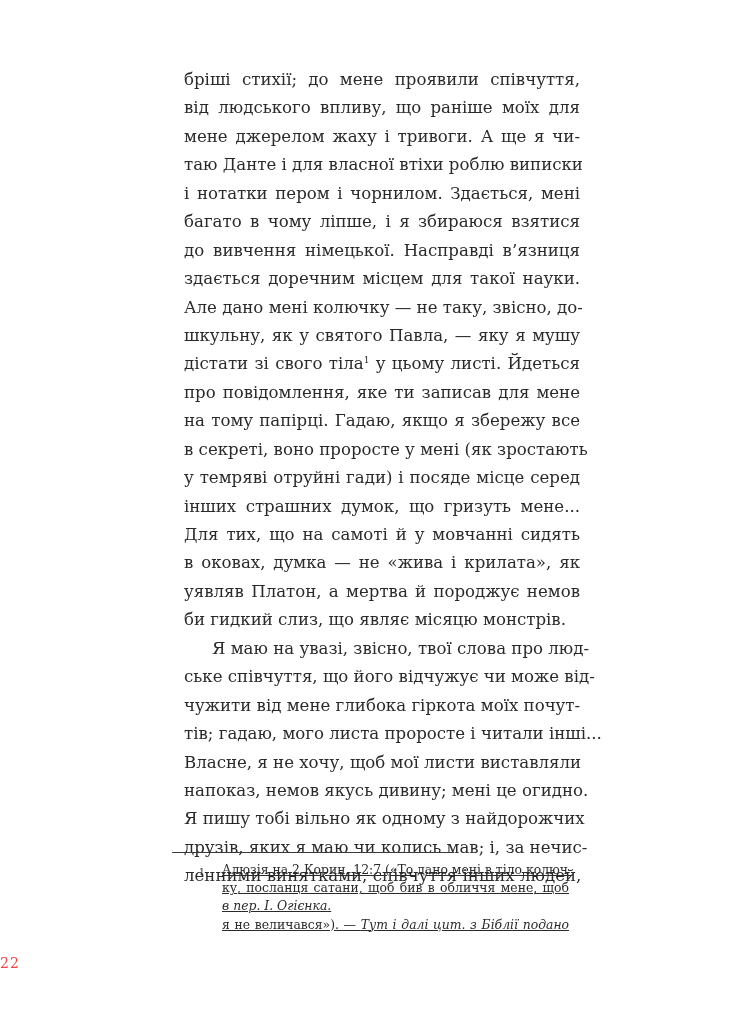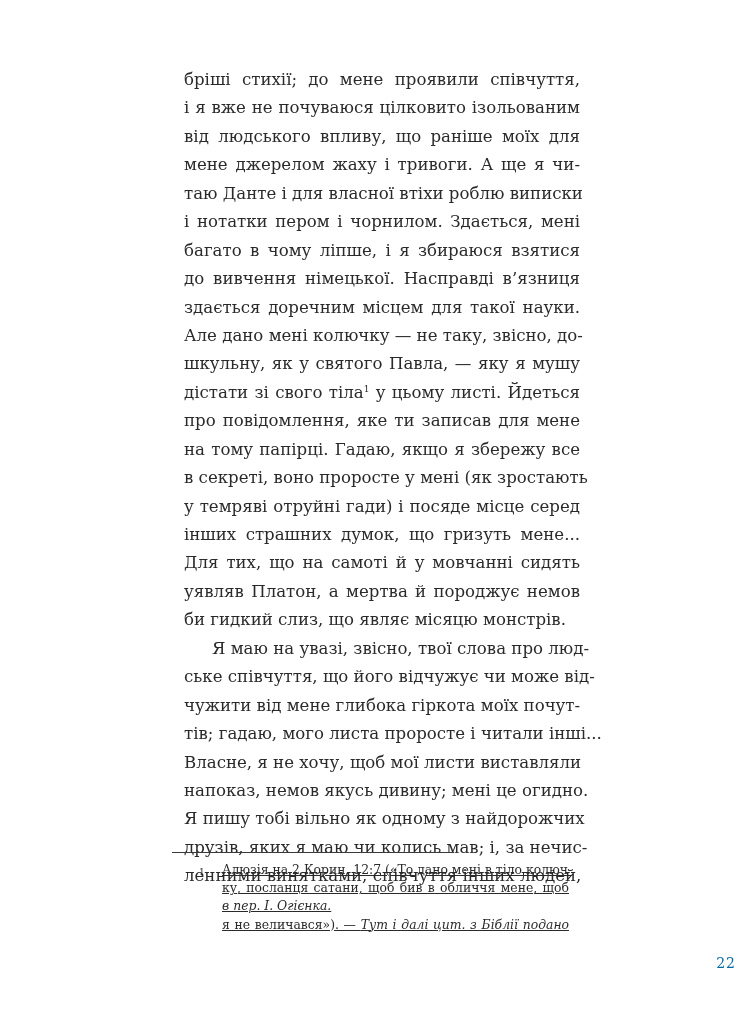--- a/index.html
+++ b/index.html
@@ -84,51 +84,51 @@
       text-align-last: justify;
       text-decoration: underline;
     }
     .fn-line.last { text-align-last: left; }
     .fn-line em { font-style: italic; }
     .page-number {
       position: absolute;
       left: 0;
       width: 736px;
       top: 955px;
-      text-align: right;
+      text-align: left;
       font-size: 14px;
       letter-spacing: 1px;
-      color: #0369a1;
+      color: #ef4444;
     }
   </style>
 </head>
 <body>
 
 <div class="page">
 
   <div class="body-text">
 
     <span class="line">бріші стихії; до мене проявили співчуття,</span>
-    <span class="line">і я вже не почуваюся цілковито ізольованим</span>
     <span class="line">від людського впливу, що раніше моїх для</span>
     <span class="line">мене джерелом жаху і тривоги. А ще я чи-</span>
     <span class="line">таю Данте і для власної втіхи роблю виписки</span>
     <span class="line">і нотатки пером і чорнилом. Здається, мені</span>
     <span class="line">багато в чому ліпше, і я збираюся взятися</span>
     <span class="line">до вивчення німецької. Насправді в’язниця</span>
     <span class="line">здається доречним місцем для такої науки.</span>
     <span class="line">Але дано мені колючку — не таку, звісно, до-</span>
     <span class="line">шкульну, як у святого Павла, — яку я мушу</span>
     <span class="line"><span>дістати зі свого тіла</span><sup class="fnref">1</sup><span> у цьому листі. Йдеться</span></span>
     <span class="line">про повідомлення, яке ти записав для мене</span>
     <span class="line">на тому папірці. Гадаю, якщо я збережу все</span>
     <span class="line">в секреті, воно проросте у мені (як зростають</span>
     <span class="line">у темряві отруйні гади) і посяде місце серед</span>
     <span class="line">інших страшних думок, що гризуть мене...</span>
     <span class="line">Для тих, що на самоті й у мовчанні сидять</span>
+    <span class="line">в оковах, думка — не «жива і крилата», як</span>
     <span class="line">уявляв Платон, а мертва й породжує немов</span>
     <span class="line last">би гидкий слиз, що являє місяцю монстрів.</span>
 
     <span class="line indent">Я маю на увазі, звісно, твої слова про люд-</span>
     <span class="line">ське співчуття, що його відчужує чи може від-</span>
     <span class="line">чужити від мене глибока гіркота моїх почут-</span>
     <span class="line">тів; гадаю, мого листа проросте і читали інші...</span>
     <span class="line">Власне, я не хочу, щоб мої листи виставляли</span>
     <span class="line">напоказ, немов якусь дивину; мені це огидно.</span>
     <span class="line">Я пишу тобі вільно як одному з найдорожчих</span>

